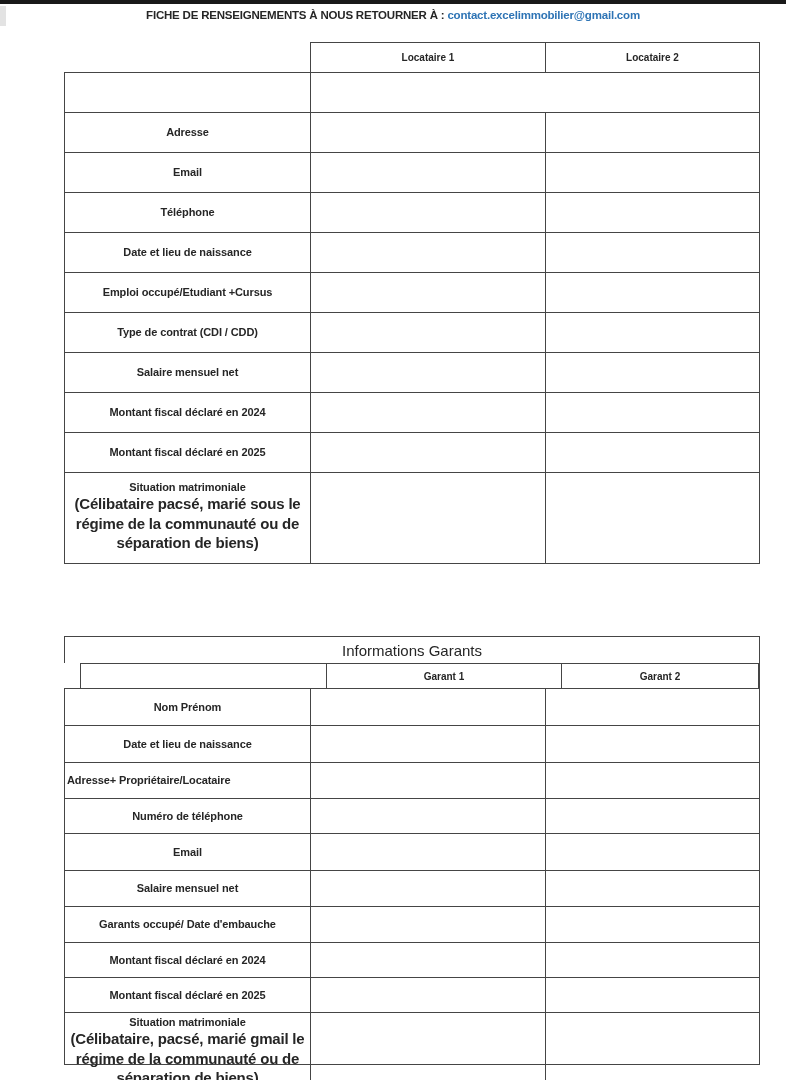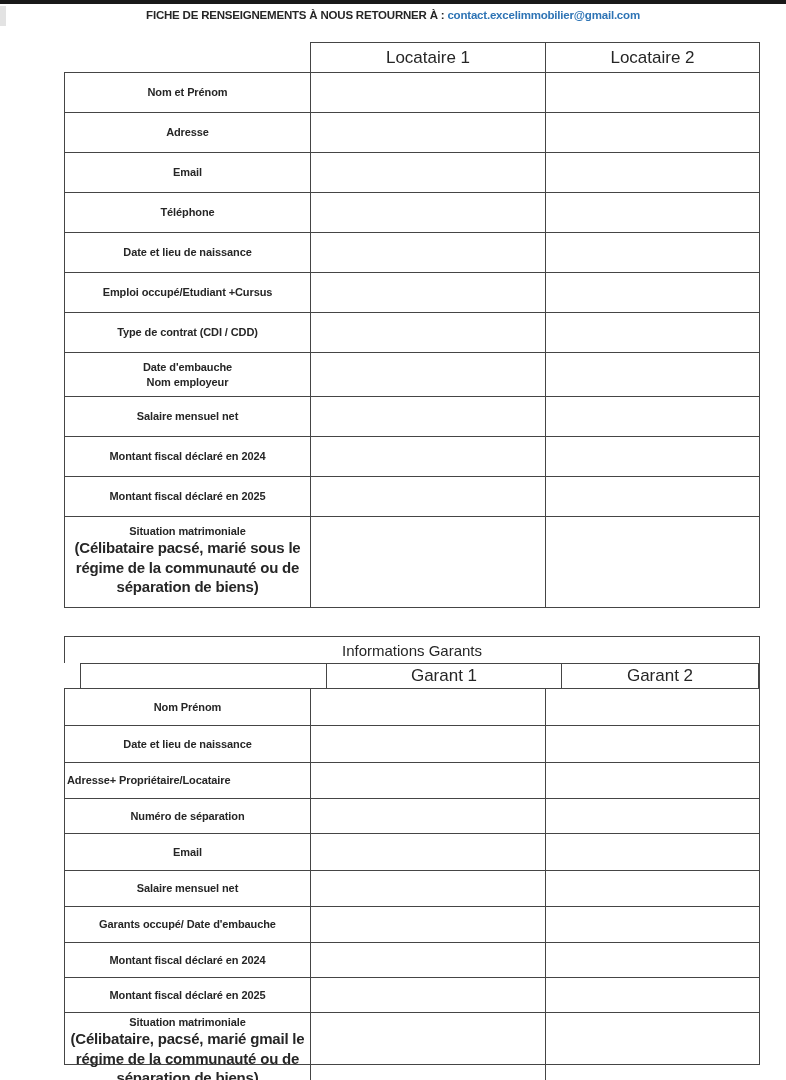--- a/index.html
+++ b/index.html
@@ -33,21 +33,21 @@
   .cell{
     box-sizing:border-box;border-right:1.4px solid #454545;
     display:flex;flex-direction:column;align-items:center;justify-content:center;
     text-align:center;padding:2px 5px;min-width:0;
   }
   .row .cell:last-child,.row3 .cell:last-child{border-right:none;}
   .cell.left{align-items:flex-start;text-align:left;padding-left:2px;}
   .cell.top{justify-content:flex-start;padding-top:7px;}
   .lab-main{font-size:11px;font-weight:700;line-height:1.3;white-space:pre-line;letter-spacing:-0.1px;}
   .lab-sub{font-size:15px;font-weight:700;line-height:1.3;letter-spacing:-0.2px;}
-  .col-head{font-size:17px;font-weight:400;}
+  .col-head{font-size:10px;font-weight:700;}
   .t2-title{
     box-sizing:border-box;height:27px;border:1.8px solid #454545;border-bottom:none;
     display:flex;align-items:center;justify-content:center;
     font-size:15px;font-weight:400;
   }
   .t2-hdr{
     box-sizing:border-box;height:25px;border:1.8px solid #454545;border-bottom:none;
     display:grid;grid-template-columns:246px 235px 1fr;margin-left:16px;
   }
   .t2-hdr .cell{padding:0 4px;}
@@ -64,23 +64,20 @@
   <span class="email">contact.excelimmobilier@gmail.com</span>
 </div>
 
 <section id="table1" class="tbl">
   <div class="hdr-offset">
     <div class="cell col-head">Locataire 1</div>
     <div class="cell col-head">Locataire 2</div>
   </div>
   <div class="tbody" id="t1-body">
       <div class="row" style="height: 40px;">
-        <div class="cell label">
-          <div class="lab-main">Nom et Prénom</div>
-        </div>
         <div class="cell input"></div>
         <div class="cell input"></div>
       </div>
       <div class="row" style="height: 40px;">
         <div class="cell label">
           <div class="lab-main">Adresse</div>
         </div>
         <div class="cell input"></div>
         <div class="cell input"></div>
       </div>
@@ -108,28 +105,20 @@
       <div class="row" style="height: 40px;">
         <div class="cell label">
           <div class="lab-main">Emploi occupé/Etudiant +Cursus</div>
         </div>
         <div class="cell input"></div>
         <div class="cell input"></div>
       </div>
       <div class="row" style="height: 40px;">
         <div class="cell label">
           <div class="lab-main">Type de contrat (CDI / CDD)</div>
-        </div>
-        <div class="cell input"></div>
-        <div class="cell input"></div>
-      </div>
-      <div class="row" style="height: 44px;">
-        <div class="cell label">
-          <div class="lab-main">Date d'embauche
-Nom employeur</div>
         </div>
         <div class="cell input"></div>
         <div class="cell input"></div>
       </div>
       <div class="row" style="height: 40px;">
         <div class="cell label">
           <div class="lab-main">Salaire mensuel net</div>
         </div>
         <div class="cell input"></div>
         <div class="cell input"></div>
@@ -183,21 +172,21 @@
       </div>
       <div class="row" style="height: 36px;">
         <div class="cell label left">
           <div class="lab-main">Adresse+ Propriétaire/Locataire</div>
         </div>
         <div class="cell input"></div>
         <div class="cell input"></div>
       </div>
       <div class="row" style="height: 35px;">
         <div class="cell label">
-          <div class="lab-main">Numéro de séparation</div>
+          <div class="lab-main">Numéro de téléphone</div>
         </div>
         <div class="cell input"></div>
         <div class="cell input"></div>
       </div>
       <div class="row" style="height: 37px;">
         <div class="cell label">
           <div class="lab-main">Email</div>
         </div>
         <div class="cell input"></div>
         <div class="cell input"></div>

